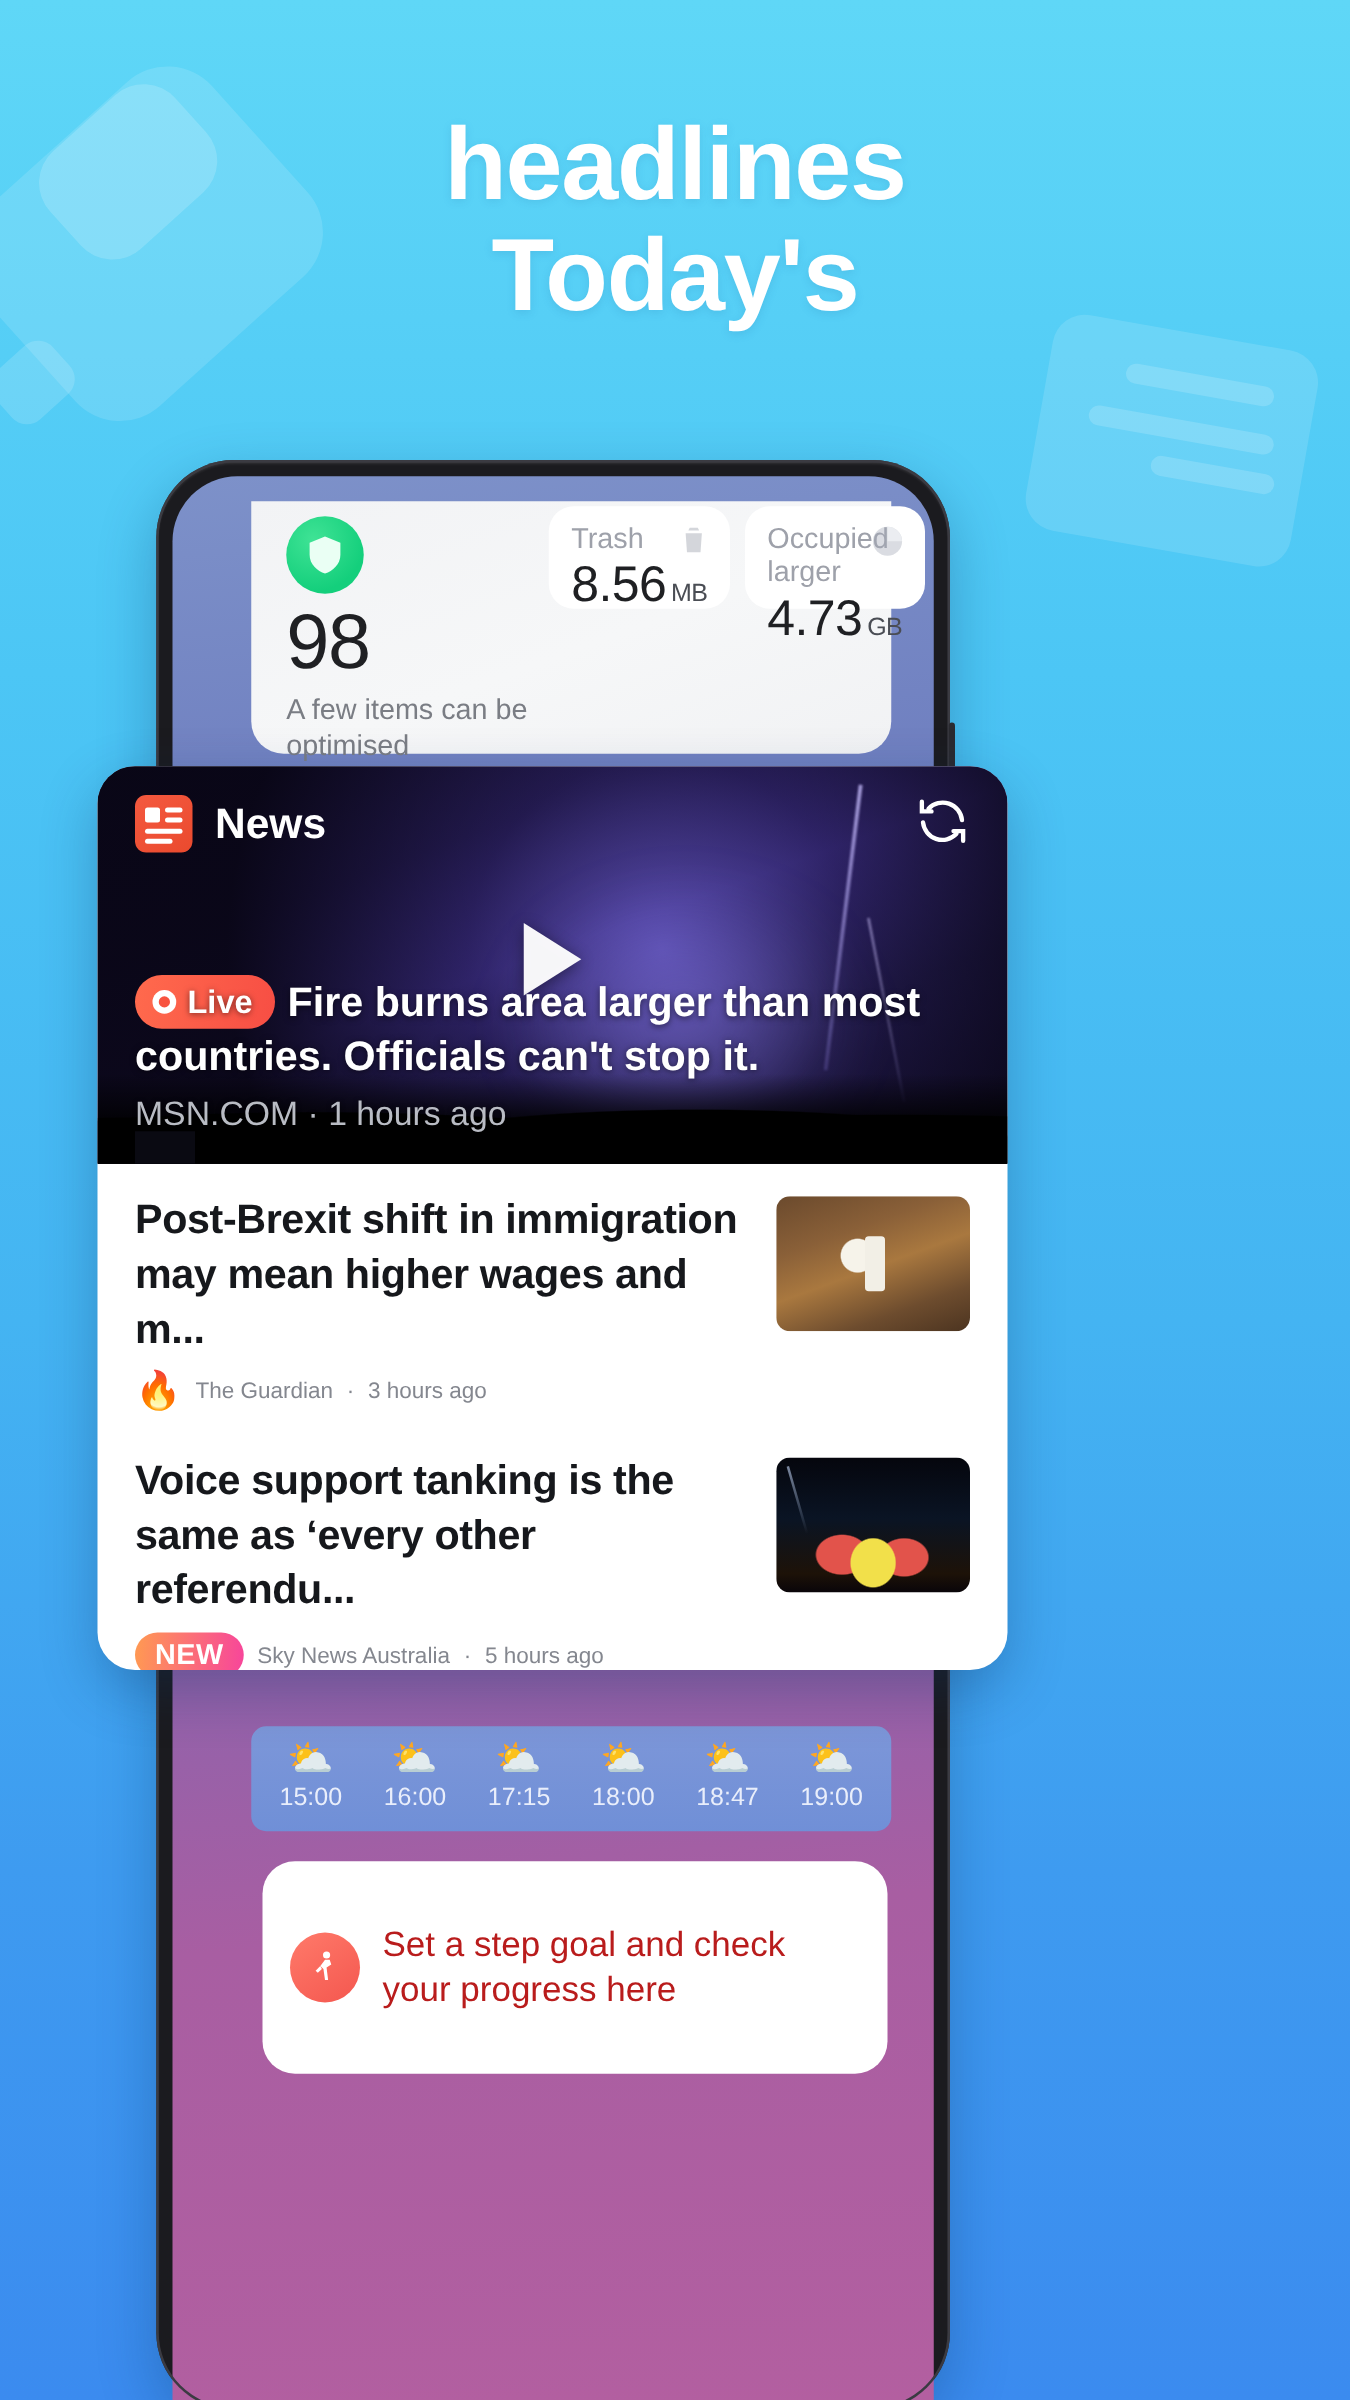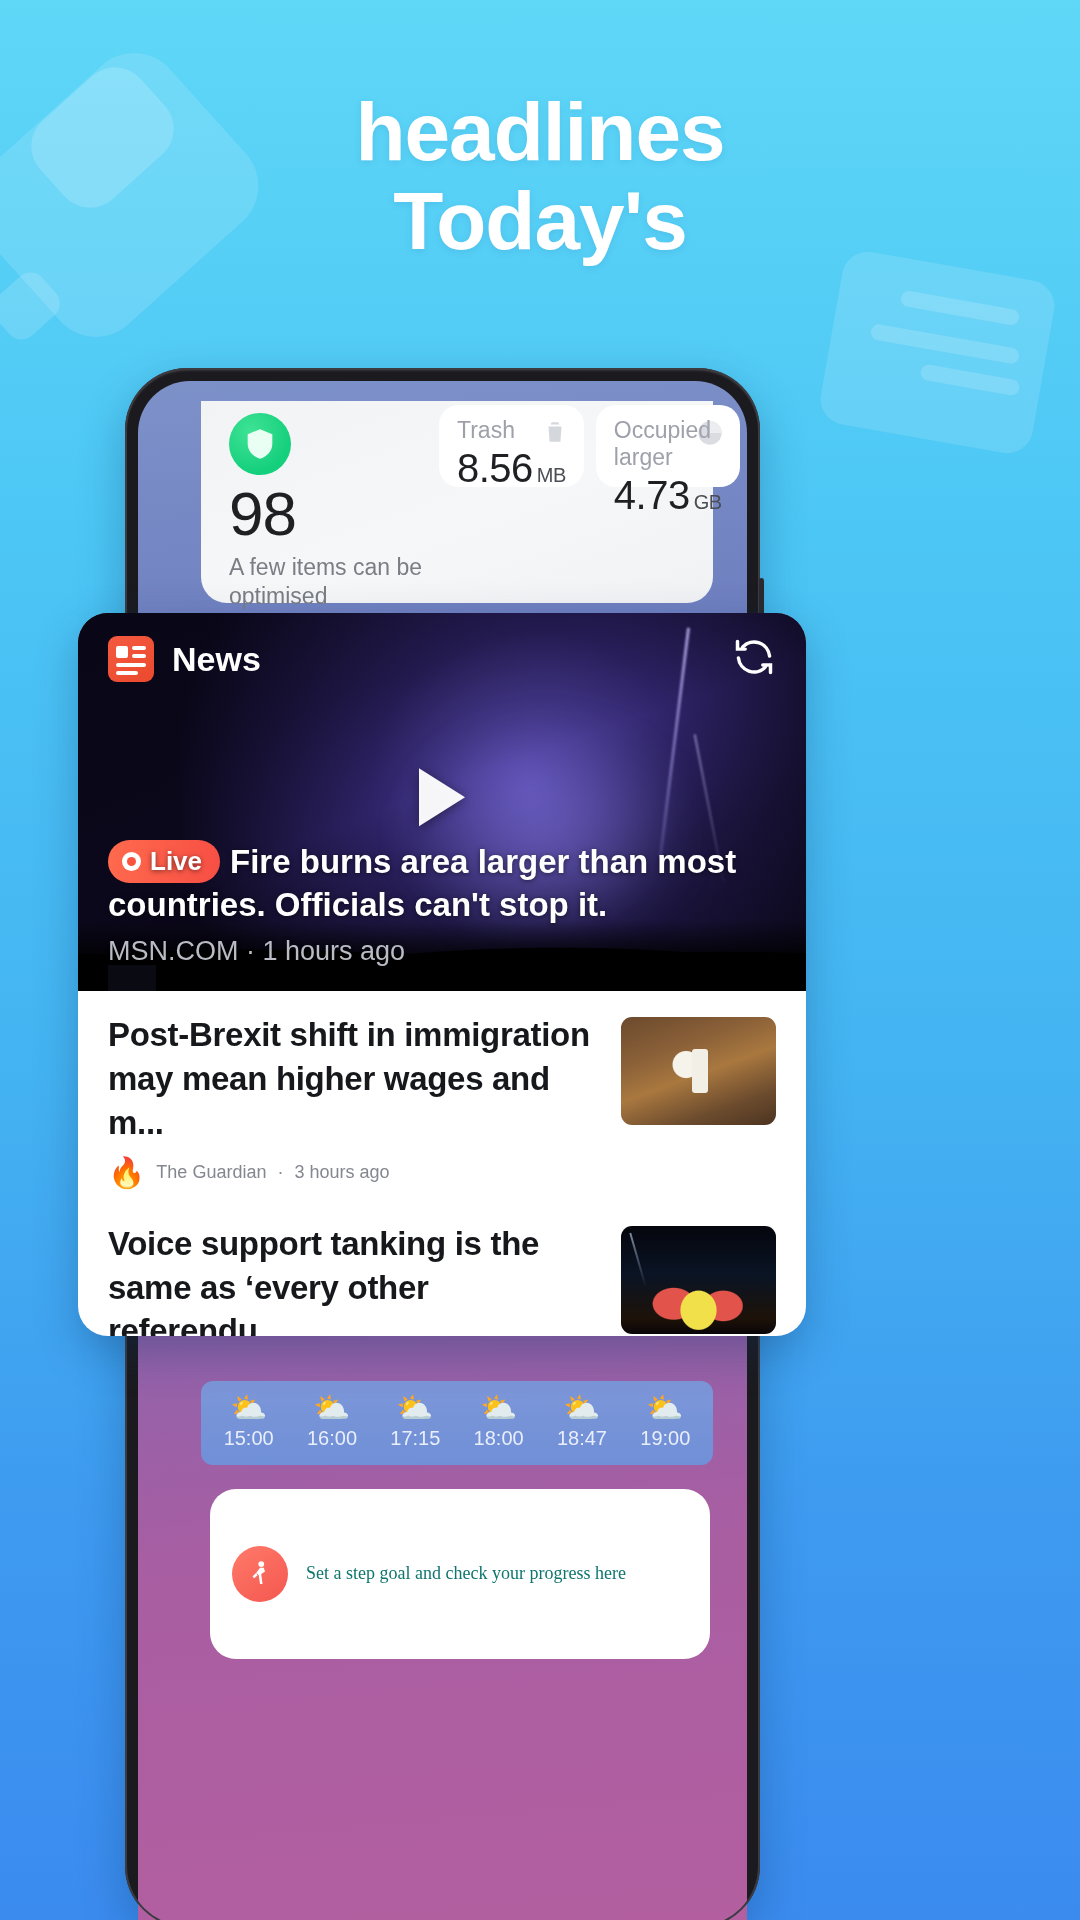--- a/index.html
+++ b/index.html
@@ -108,31 +108,31 @@
     position:absolute; left:72px; top:1108px; width:500px; height:170px;
     background:#fff; border-radius:26px;
     display:flex; align-items:center; padding:0 22px; gap:18px;
   }
   .step-ic {
     width:56px; height:56px; border-radius:50%; flex:none;
     background:linear-gradient(145deg,#ff7a6a,#f4574f);
     display:flex; align-items:center; justify-content:center;
     color:#fff; font-size:30px;
   }
-  .step-txt { font-size:18px; color:#0f766e; line-height:1.3;font-family:Liberation Serif, serif;}
+  .step-txt { font-size:28px; color:#b91c1c; line-height:1.3;}
 
   
   .news-card {
     position:absolute; left:78px; top:613px; width:728px; height:723px;
     border-radius:30px; overflow:hidden;
     background:#fff;
     box-shadow:0 16px 44px rgba(12,50,100,0.30);
   }
   .hero {
-    position:relative; height:378px; width:100%;
+    position:relative; height:318px; width:100%;
     background:
       radial-gradient(circle at 62% 46%, rgba(126,110,235,0.55) 0%, rgba(56,40,120,0.35) 32%, rgba(9,6,22,0.92) 72%),
       linear-gradient(160deg,#0d0b1e 0%,#171238 28%,#2a2160 48%,#12102c 70%,#050410 100%);
     overflow:hidden;
     text-decoration:underline;
   }
   .hero::after{
     
     content:""; position:absolute; left:0; right:0; bottom:0; height:72px;
     background:

